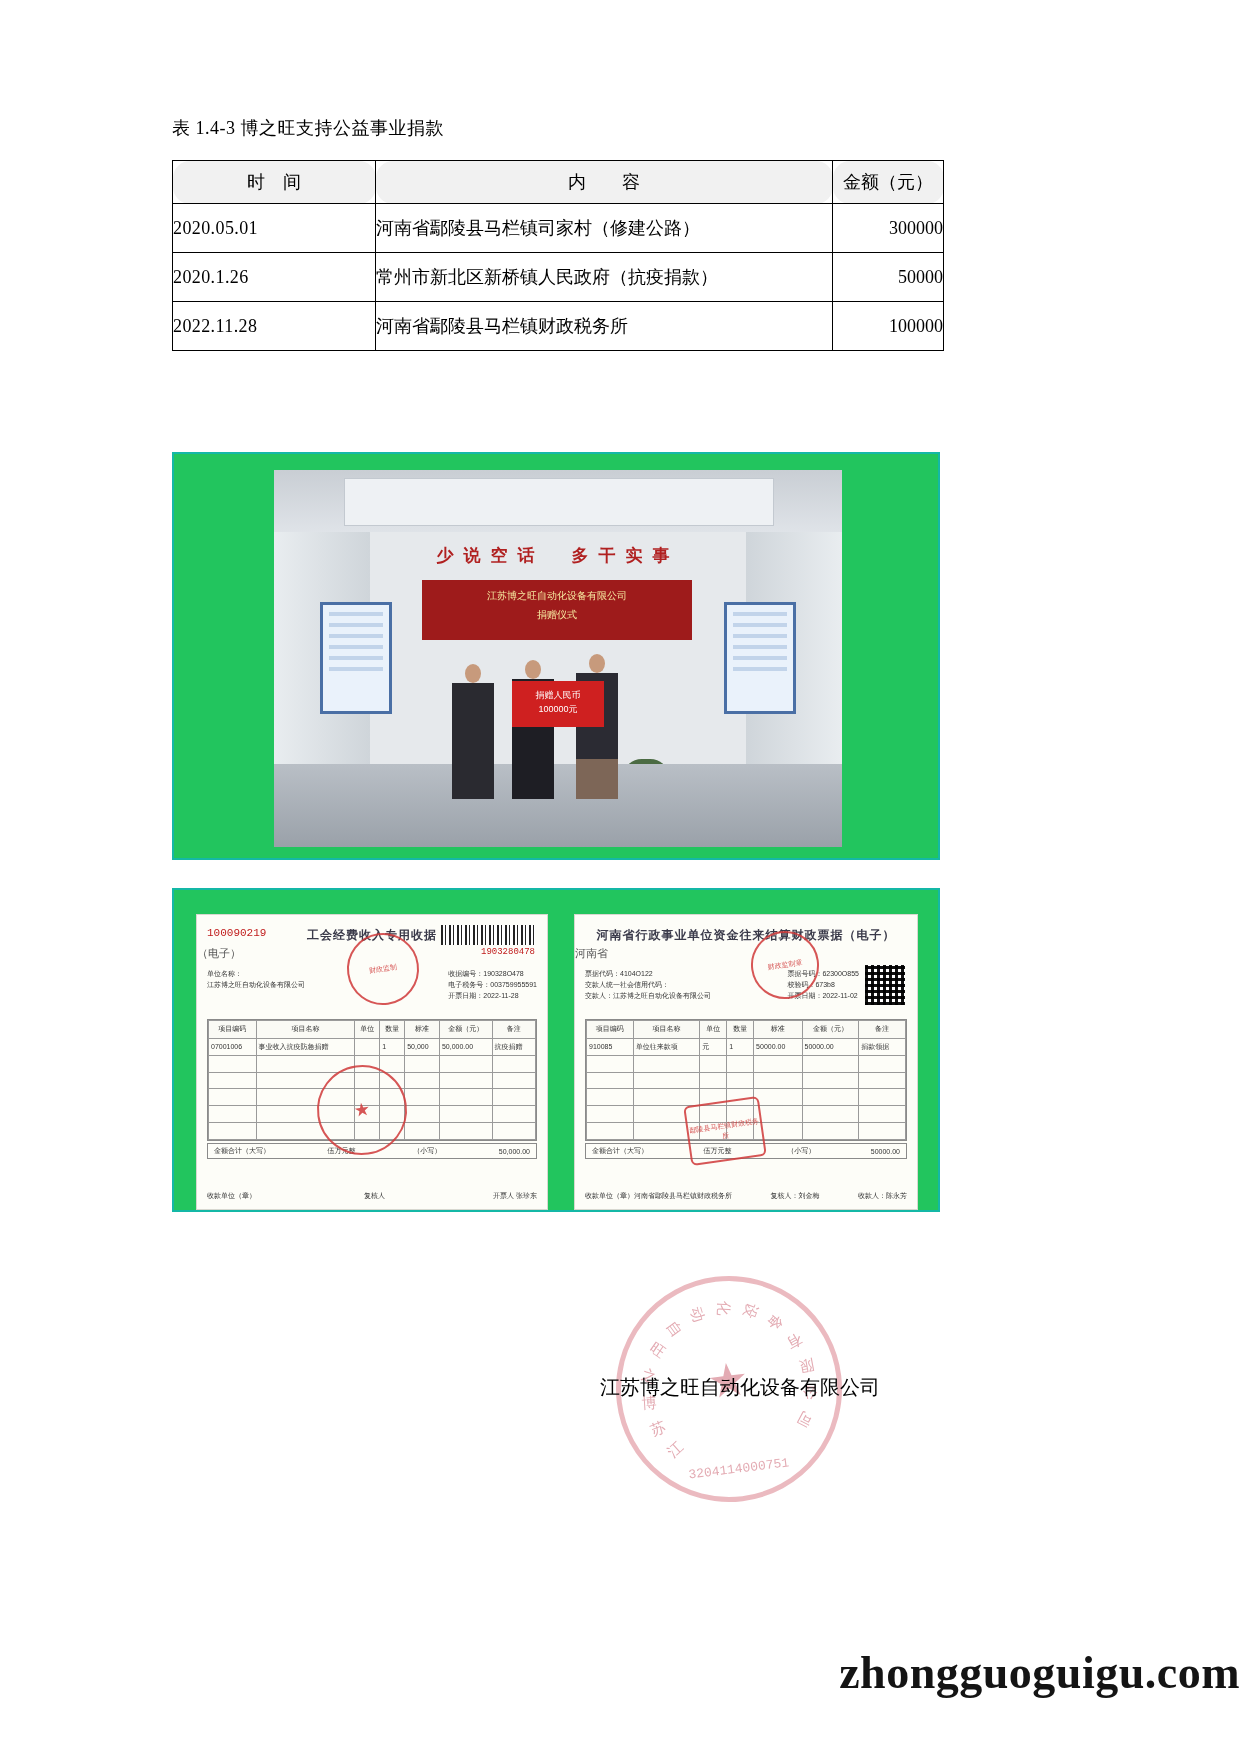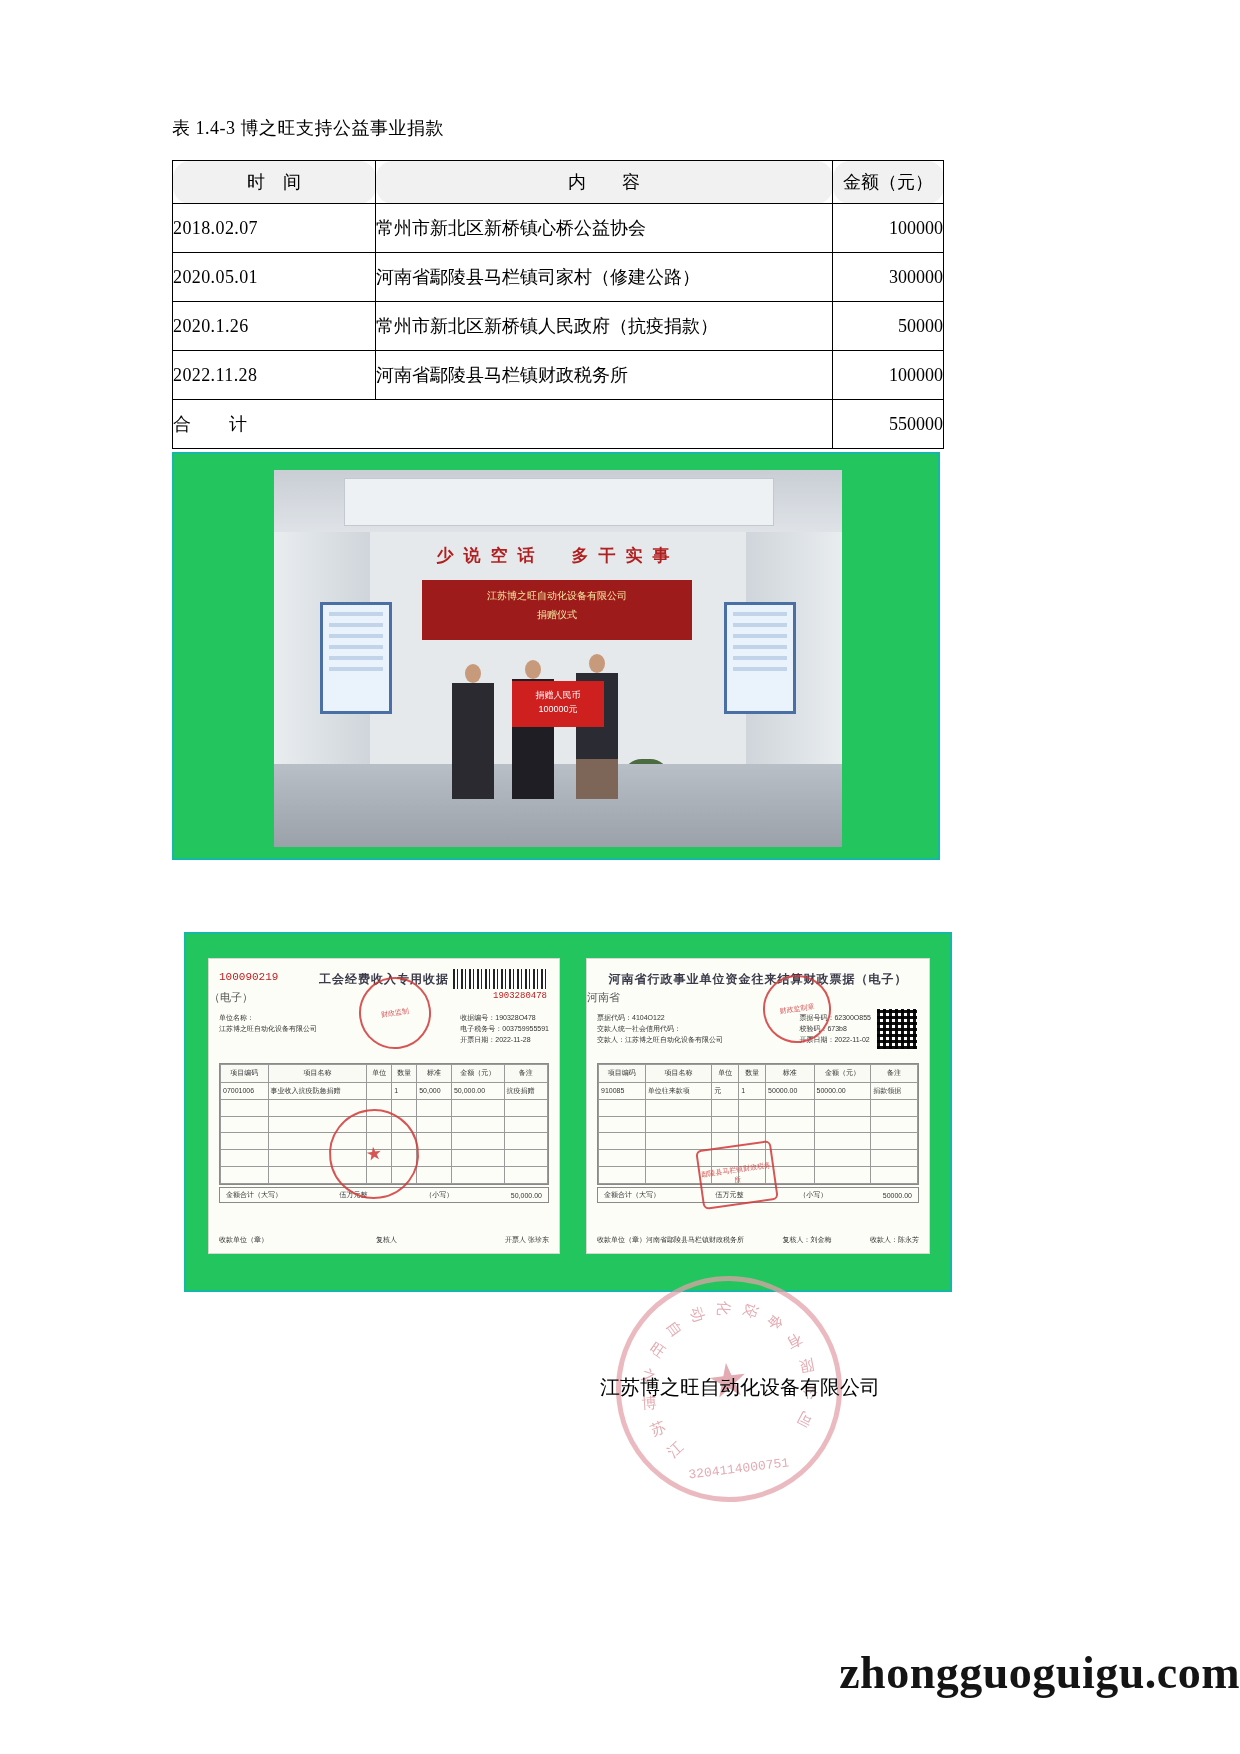--- a/index.html
+++ b/index.html
@@ -87,25 +87,24 @@
     box-sizing: border-box;
     background: #22c55e;
   }
   #photo-panel {
     left: 172px;
     top: 452px;
     width: 768px;
     height: 408px;
   }
   #receipt-panel {
-    left: 184px;
+    left: 172px;
     top: 888px;
     width: 768px;
-    height: 360px;
-    margin-top: 44px;
+    height: 324px;
   }
 
   
   .photo {
     position: absolute;
     left: 100px;
     top: 16px;
     width: 568px;
     height: 377px;
     background: linear-gradient(#d8dde2, #e8ebee 40%, #dfe3e7);
@@ -333,43 +332,34 @@
 
   <table class="donation-table">
     <thead>
       <tr>
         <th class="col-time">时　间</th>
         <th class="col-desc">内　　容</th>
         <th class="col-amount">金额（元）</th>
       </tr>
     </thead>
     <tbody>
-      <tr>
-        <td class="cell-time">2018.02.07</td>
-        <td class="cell-desc">常州市新北区新桥镇心桥公益协会</td>
-        <td class="cell-amount">100000</td>
-      </tr>
       <tr>
         <td class="cell-time">2020.05.01</td>
         <td class="cell-desc">河南省鄢陵县马栏镇司家村（修建公路）</td>
         <td class="cell-amount">300000</td>
       </tr>
       <tr>
         <td class="cell-time">2020.1.26</td>
         <td class="cell-desc">常州市新北区新桥镇人民政府（抗疫捐款）</td>
         <td class="cell-amount">50000</td>
       </tr>
       <tr>
         <td class="cell-time">2022.11.28</td>
         <td class="cell-desc">河南省鄢陵县马栏镇财政税务所</td>
         <td class="cell-amount">100000</td>
-      </tr>
-      <tr>
-        <td class="total-label" colspan="2">合　计</td>
-        <td class="cell-amount">550000</td>
       </tr>
     </tbody>
   </table>
 
   <div class="panel" id="photo-panel">
     <div class="photo">
       <div class="ph-ceiling">
         <div class="ph-ceiling-inner"></div>
       </div>
       <div class="ph-wallL"></div>

